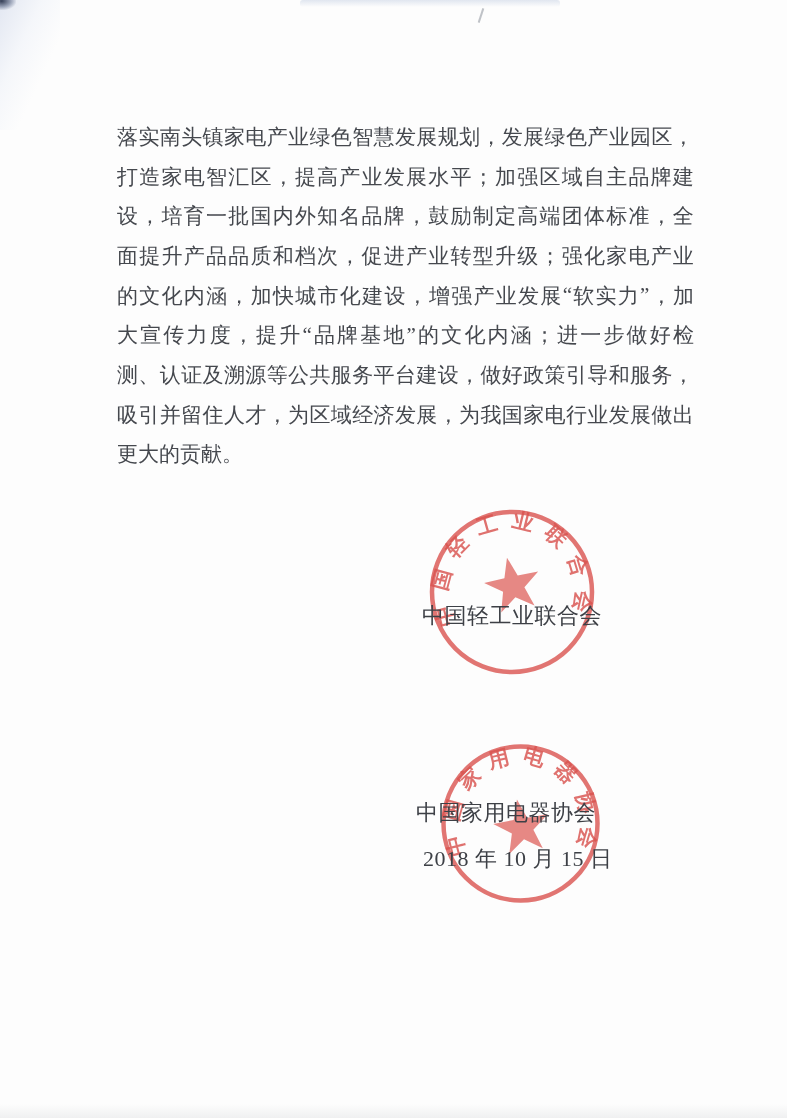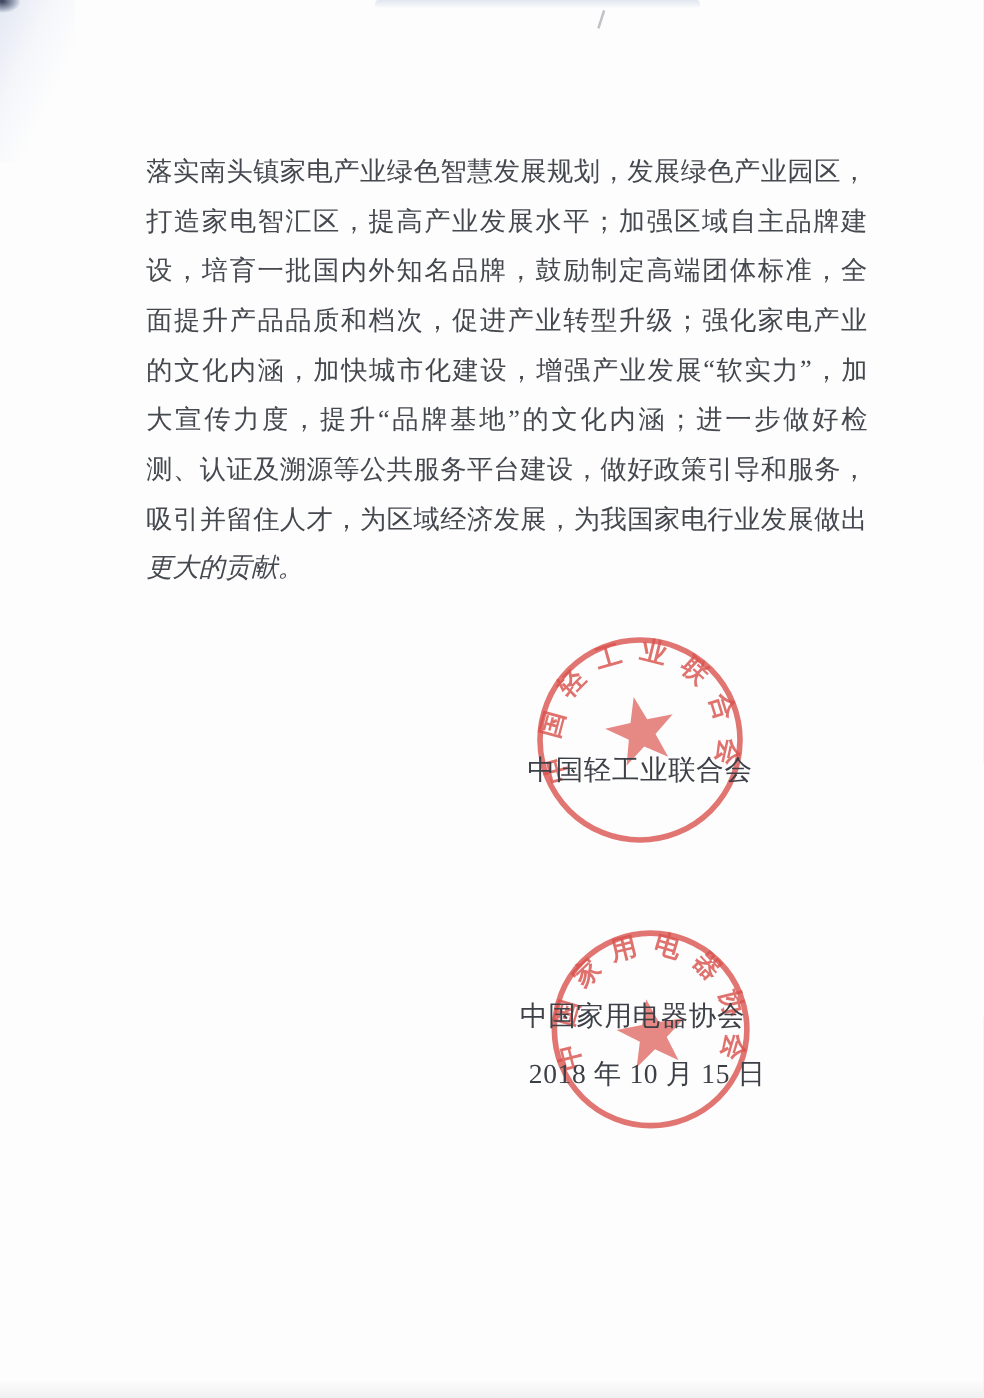--- a/index.html
+++ b/index.html
@@ -21,21 +21,20 @@
   .line{
     height:39.7px;
     display:flex;
     justify-content:space-between;
     align-items:center;
     white-space:nowrap;
   }
   .line.plain{
     display:block;
     line-height:39.7px;
-    font-style:italic;
   }
   .line span{display:inline-block;}
   
   .seal{position:absolute;z-index:1;}
   .seal text{
     font-family:"Liberation Serif","DejaVu Serif",serif;
     font-weight:bold;
   }
   
   .sig{

